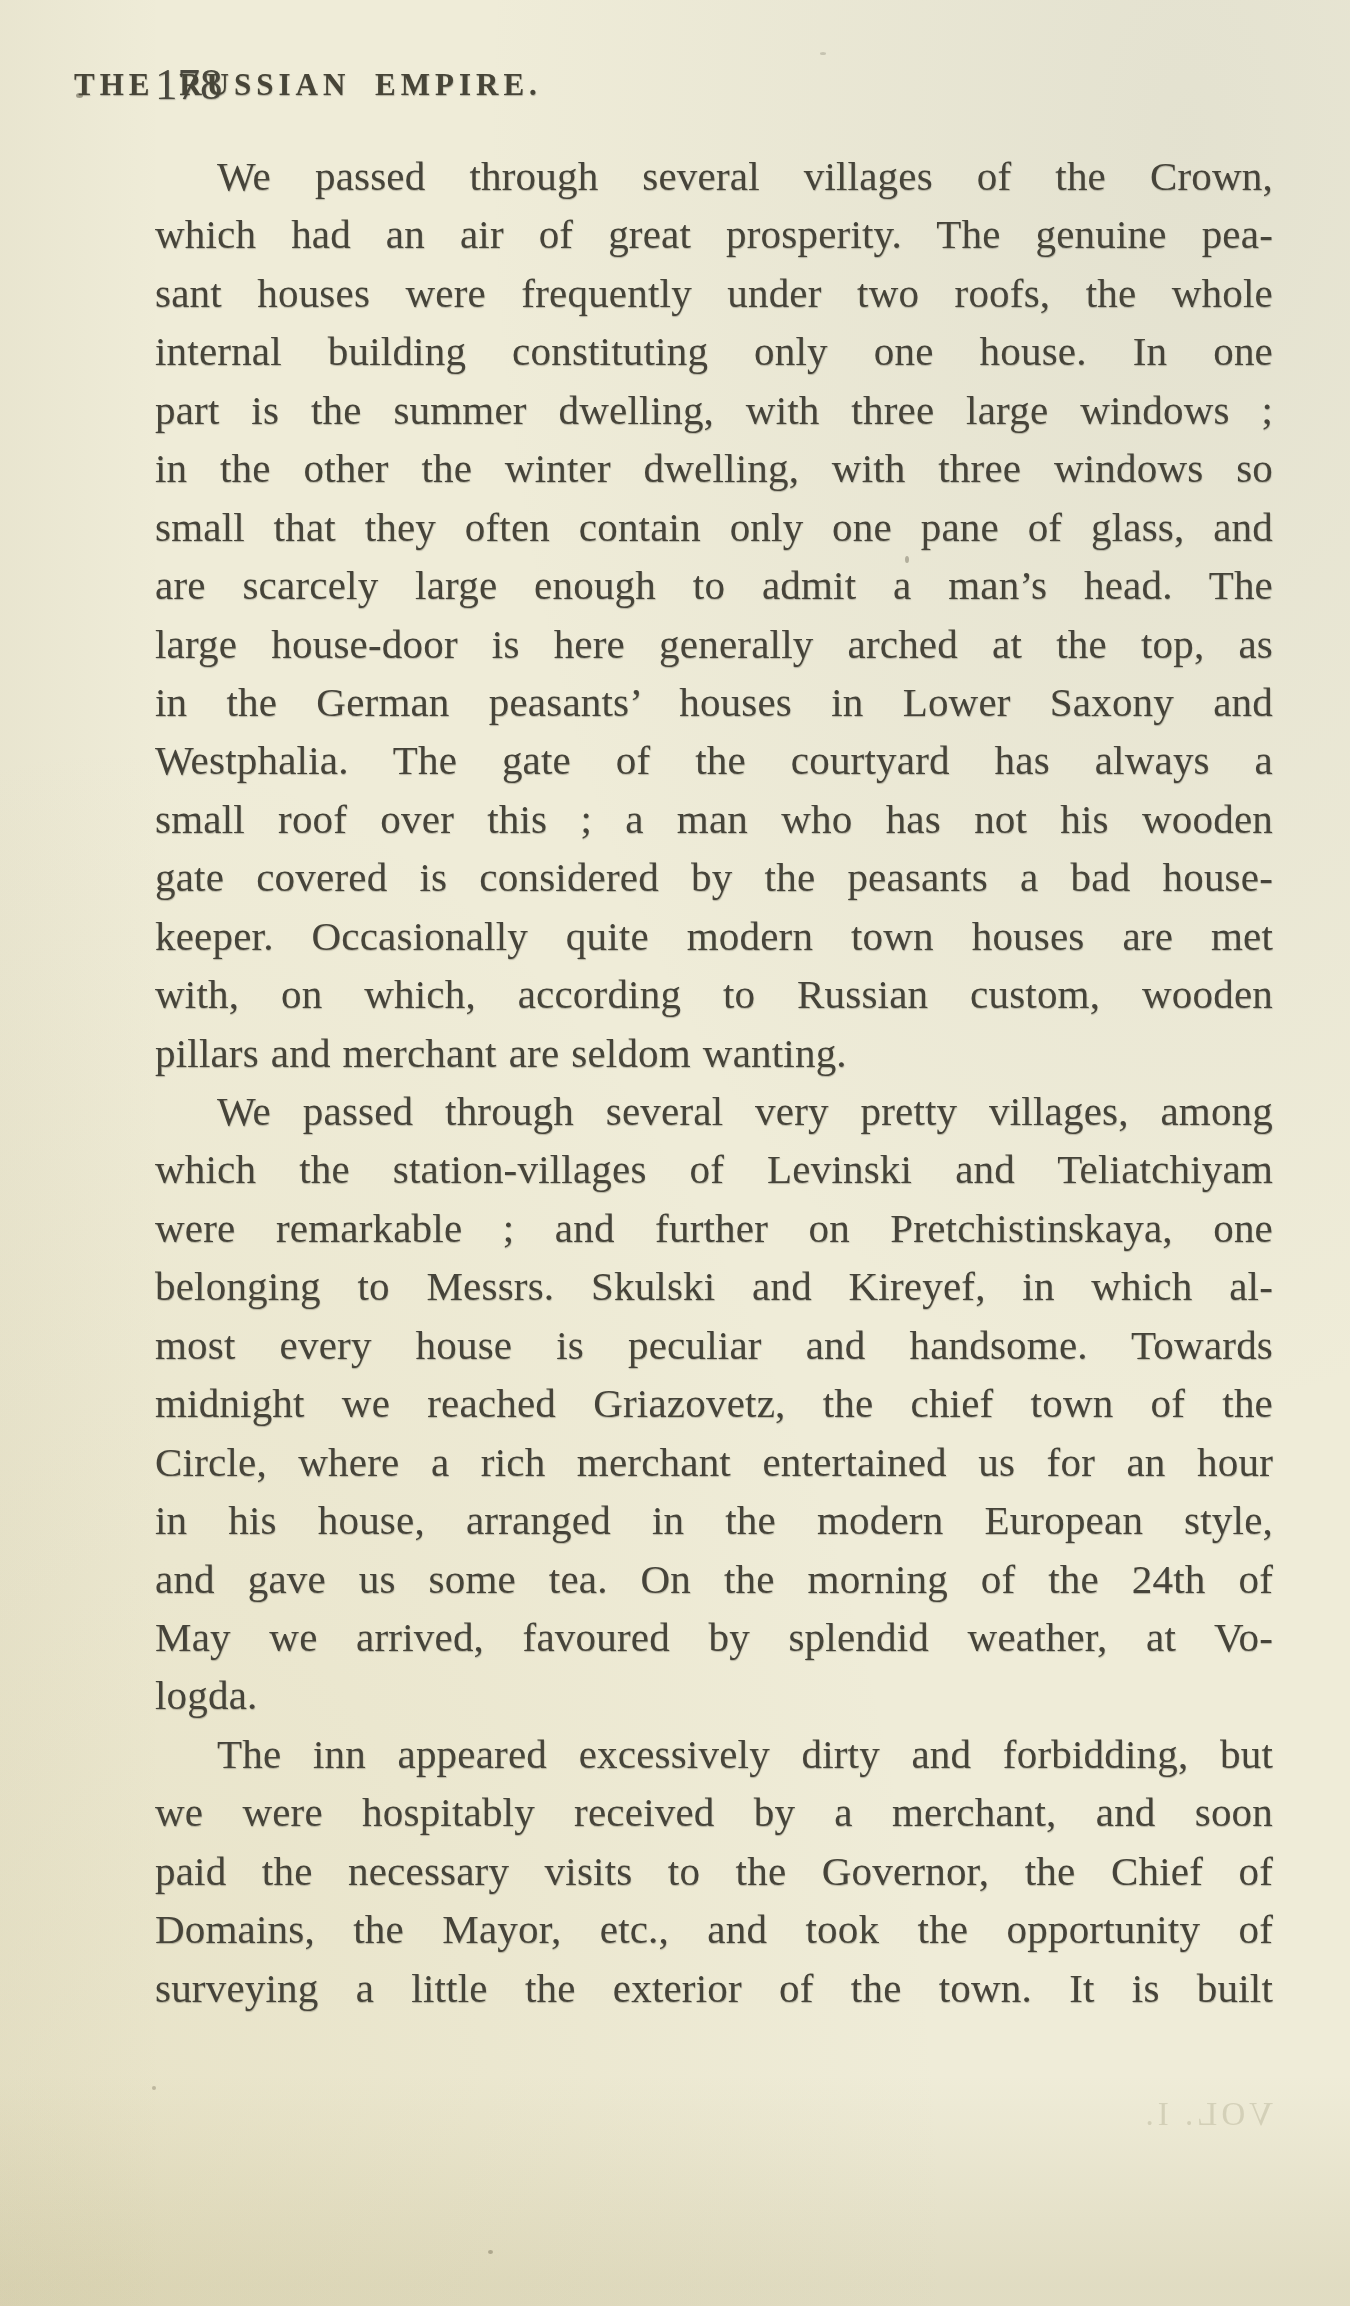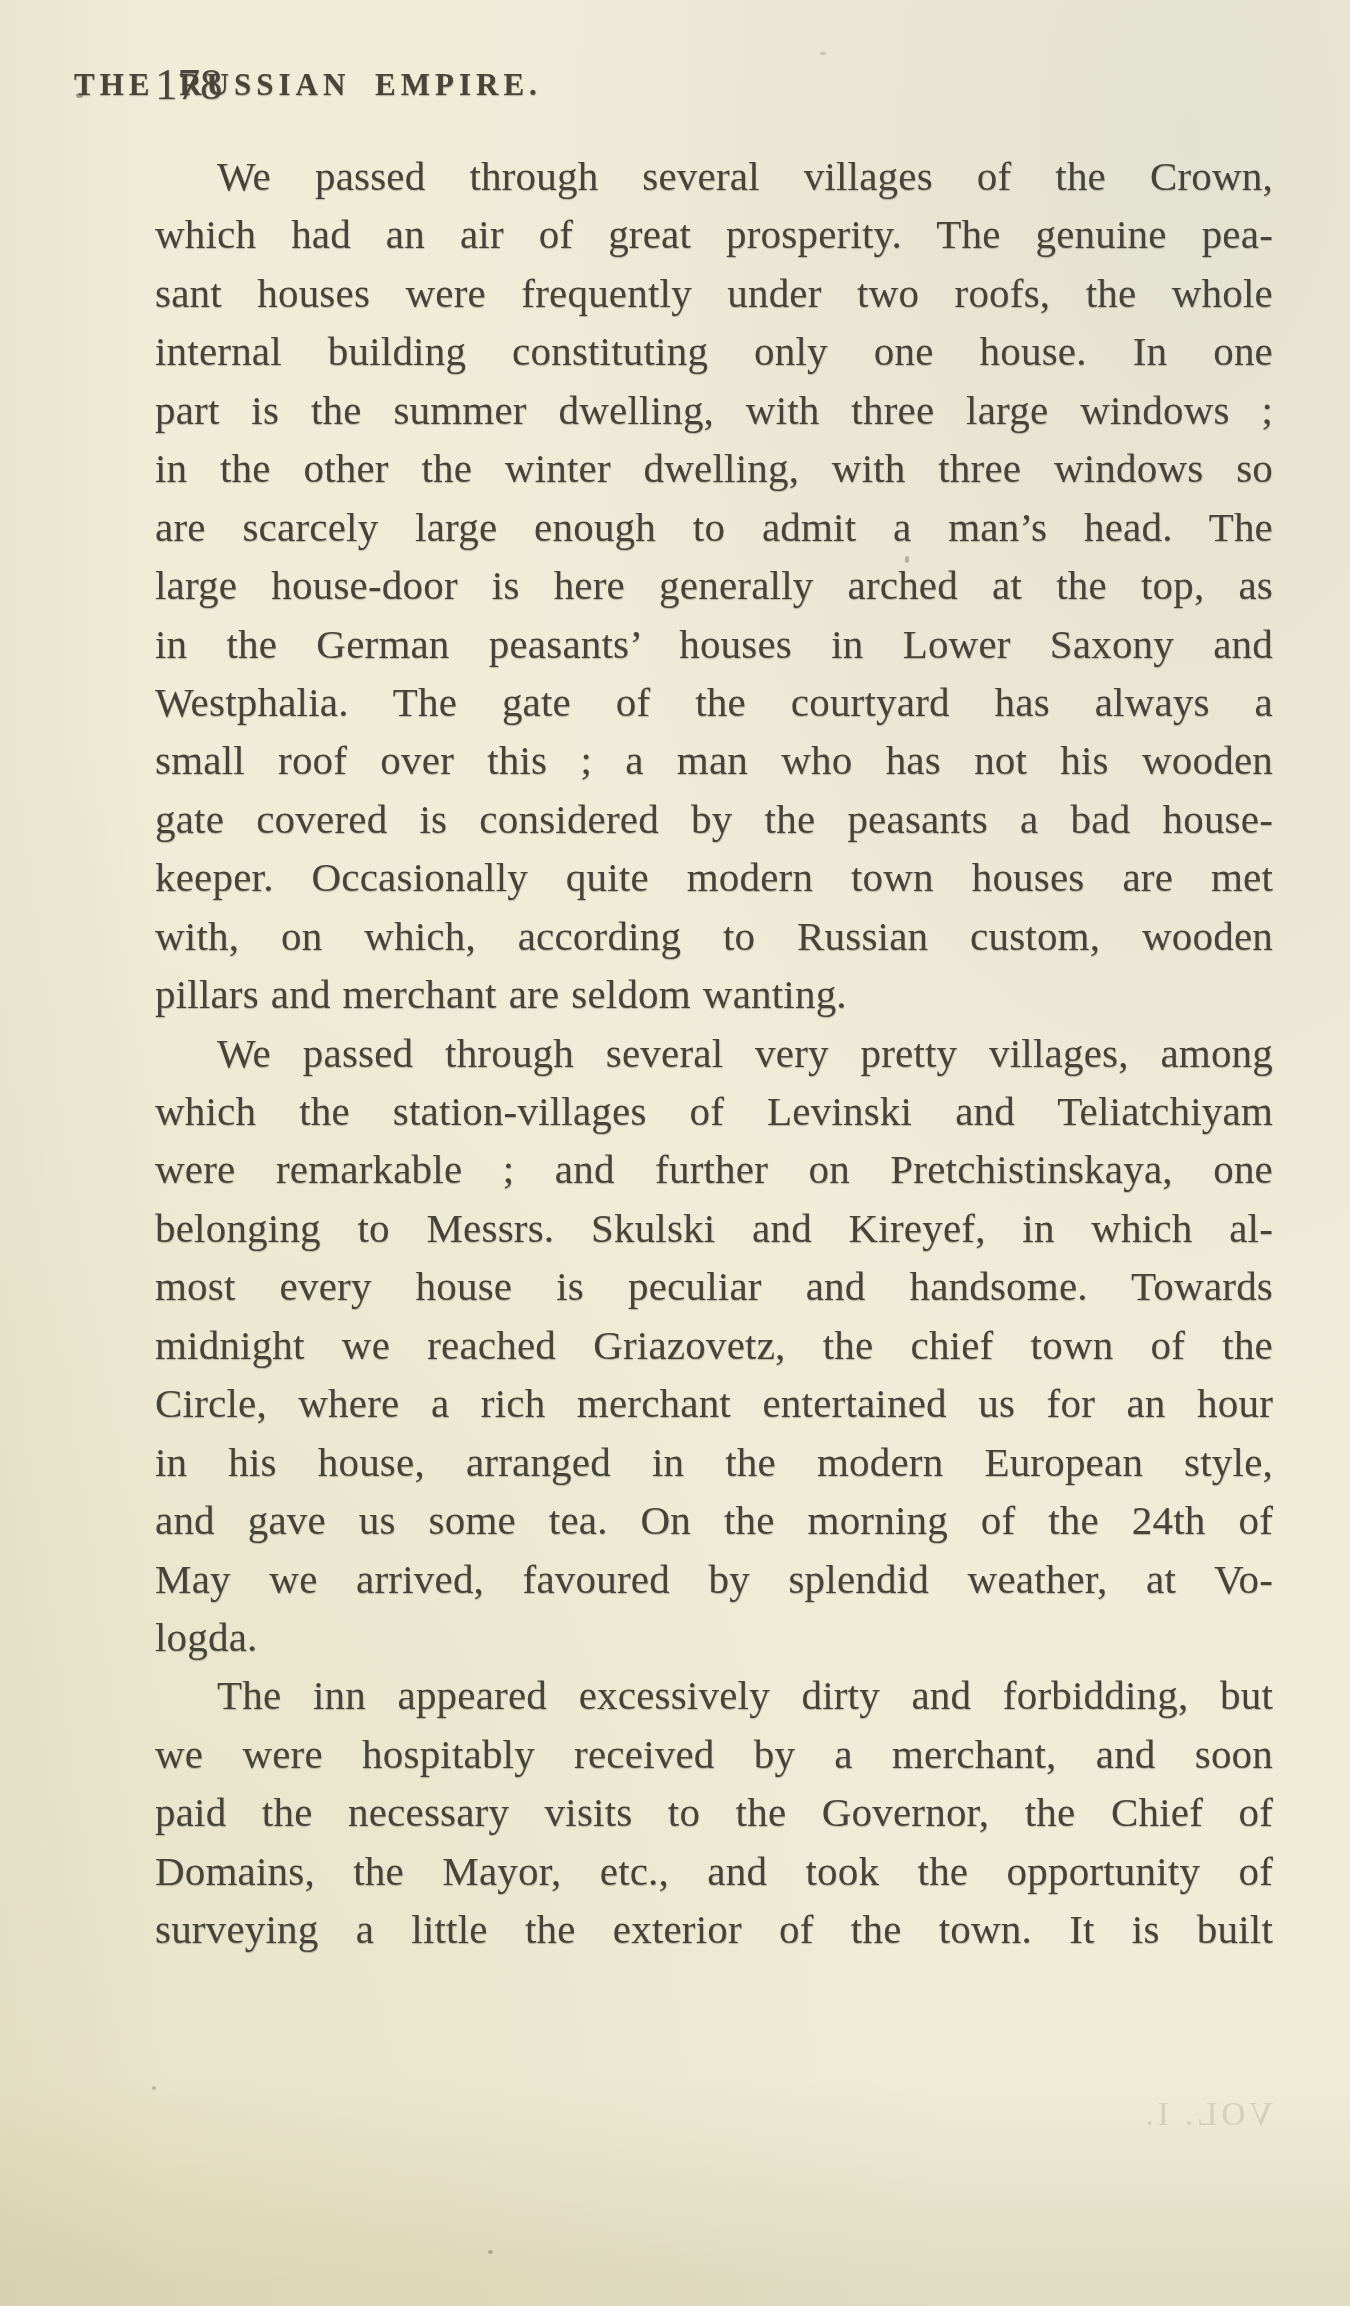--- a/index.html
+++ b/index.html
@@ -109,20 +109,21 @@
     <span class="running-title">THE RUSSIAN EMPIRE.</span>
   </header>
 
   <main class="body-text" id="body-text">
       <div class="line indent">We passed through several villages of the Crown,</div>
       <div class="line">which had an air of great prosperity.  The genuine pea-</div>
       <div class="line">sant houses were frequently under two roofs, the whole</div>
       <div class="line">internal building constituting only one house.  In one</div>
       <div class="line">part is the summer dwelling, with three large windows ;</div>
       <div class="line">in the other the winter dwelling, with three windows so</div>
+      <div class="line">small that they often contain only one pane of glass, and</div>
       <div class="line">are scarcely large enough to admit a man’s head.  The</div>
       <div class="line">large house-door is here generally arched at the top, as</div>
       <div class="line">in the German peasants’ houses in Lower Saxony and</div>
       <div class="line">Westphalia.  The gate of the courtyard has always a</div>
       <div class="line">small roof over this ; a man who has not his wooden</div>
       <div class="line">gate covered is considered by the peasants a bad house-</div>
       <div class="line">keeper.  Occasionally quite modern town houses are met</div>
       <div class="line">with, on which, according to Russian custom, wooden</div>
       <div class="line no-just">pillars and merchant are seldom wanting.</div>
       <div class="line indent">We passed through several very pretty villages, among</div>

